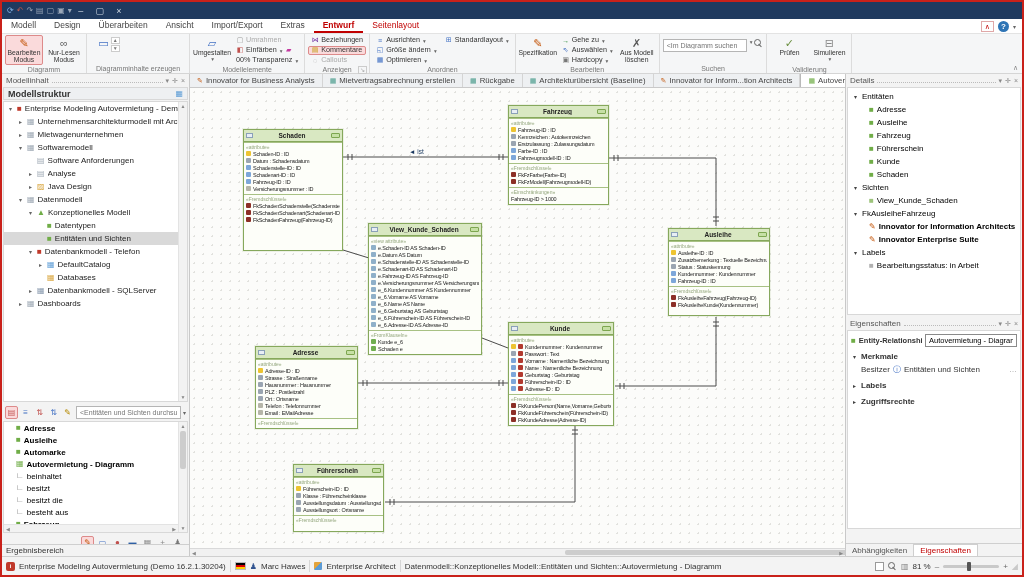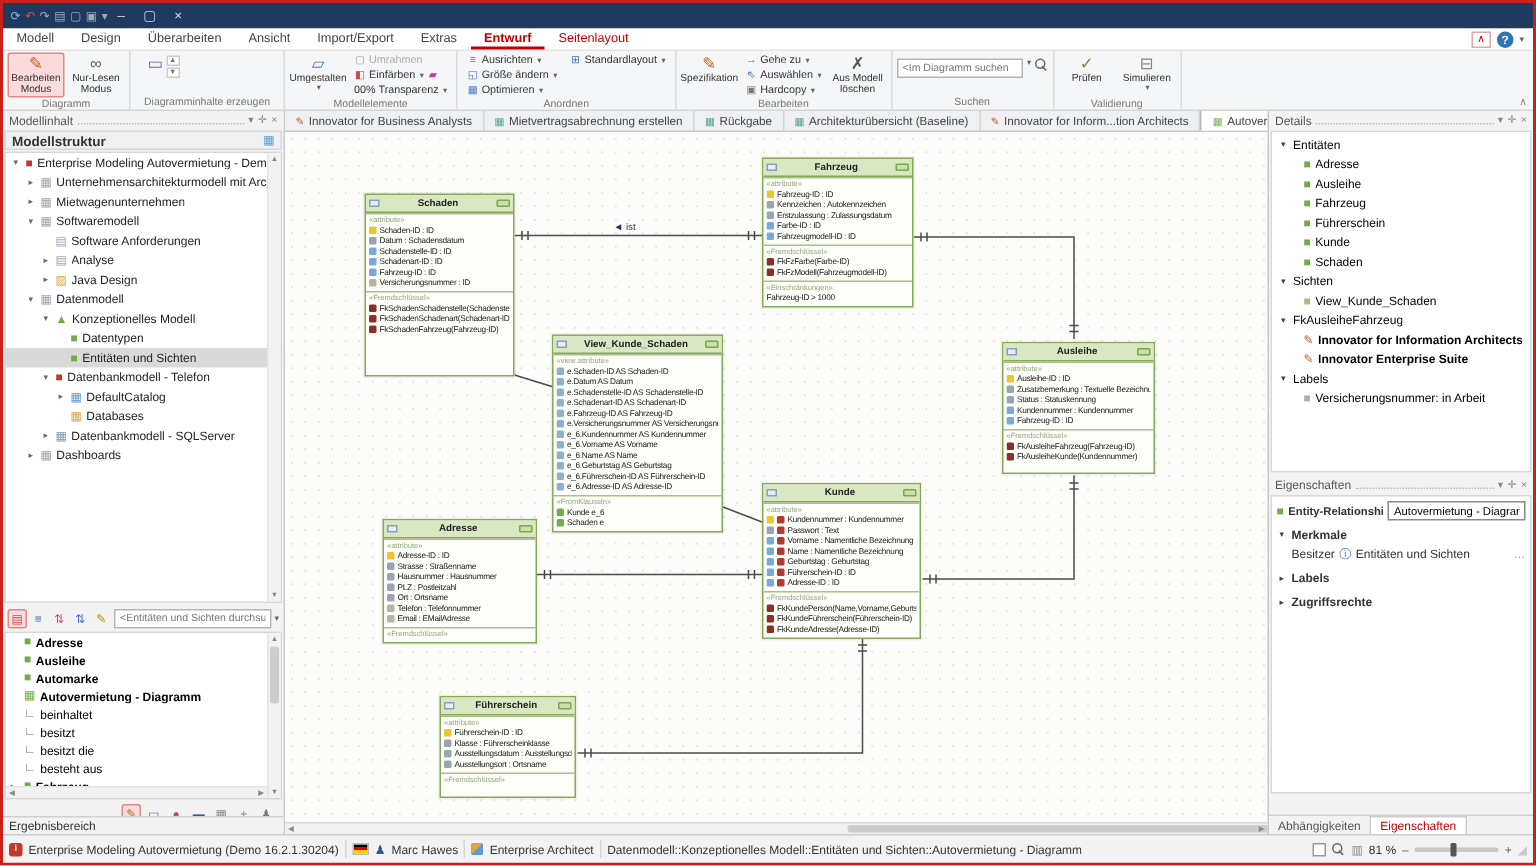--- a/index.html
+++ b/index.html
@@ -236,20 +236,39 @@
               <span class="dd">▾</span>
               <span class="ic" style="color: rgb(195, 57, 160); font-size: 7px;">▰</span>
             </div>
             <div class="rsmall">
               <span>00% Transparenz</span>
               <span class="dd">▾</span>
             </div>
           </div>
         </div>
         <div class="rlabel">Modellelemente</div>
+      </div>
+      <div class="rgroup">
+        <div class="rbody">
+          <div class="rcol">
+            <div class="rsmall">
+              <span class="ic" style="color: rgb(112, 48, 160); font-size: 7px;">⋈</span>
+              <span>Beziehungen</span>
+            </div>
+            <div class="rsmall active">
+              <span class="ic" style="color: rgb(201, 162, 39); font-size: 7px;">▤</span>
+              <span>Kommentare</span>
+            </div>
+            <div class="rsmall disabled">
+              <span class="ic" style="color: rgb(153, 153, 153); font-size: 7px;">◌</span>
+              <span>Callouts</span>
+            </div>
+          </div>
+        </div>
+        <div class="rlabel">Anzeigen<span class="dlg">↘</span></div>
       </div>
       <div class="rgroup">
         <div class="rbody">
           <div class="rcol">
             <div class="rsmall">
               <span class="ic" style="color: rgb(68, 114, 196); font-size: 7px;">≡</span>
               <span>Ausrichten</span>
               <span class="dd">▾</span>
             </div>
             <div class="rsmall">
@@ -1032,21 +1051,21 @@
           <div class="drow bold" style="padding-left: 21px;">
             <span class="ic" style="color: rgb(197, 90, 17); font-size: 8px;">✎</span>
             <span class="lbl">Innovator Enterprise Suite</span>
           </div>
           <div class="drow" style="padding-left: 4px;">
             <span class="exp">▾</span>
             <span class="lbl">Labels</span>
           </div>
           <div class="drow" style="padding-left: 21px;">
             <span class="ic" style="color: rgb(176, 176, 176); font-size: 8px;">■</span>
-            <span class="lbl">Versicherungsnummer: in Arbeit</span>
+            <span class="lbl">Bearbeitungsstatus: in Arbeit</span>
           </div>
         </div>
       <div class="paneltitle" id="props-title">
         <span>Eigenschaften</span>
         <span class="fill"></span>
         <span class="pt-ic">▾</span>
         <span class="pt-ic">✛</span>
         <span class="pt-ic">×</span>
       </div>
       <div id="props-body">

